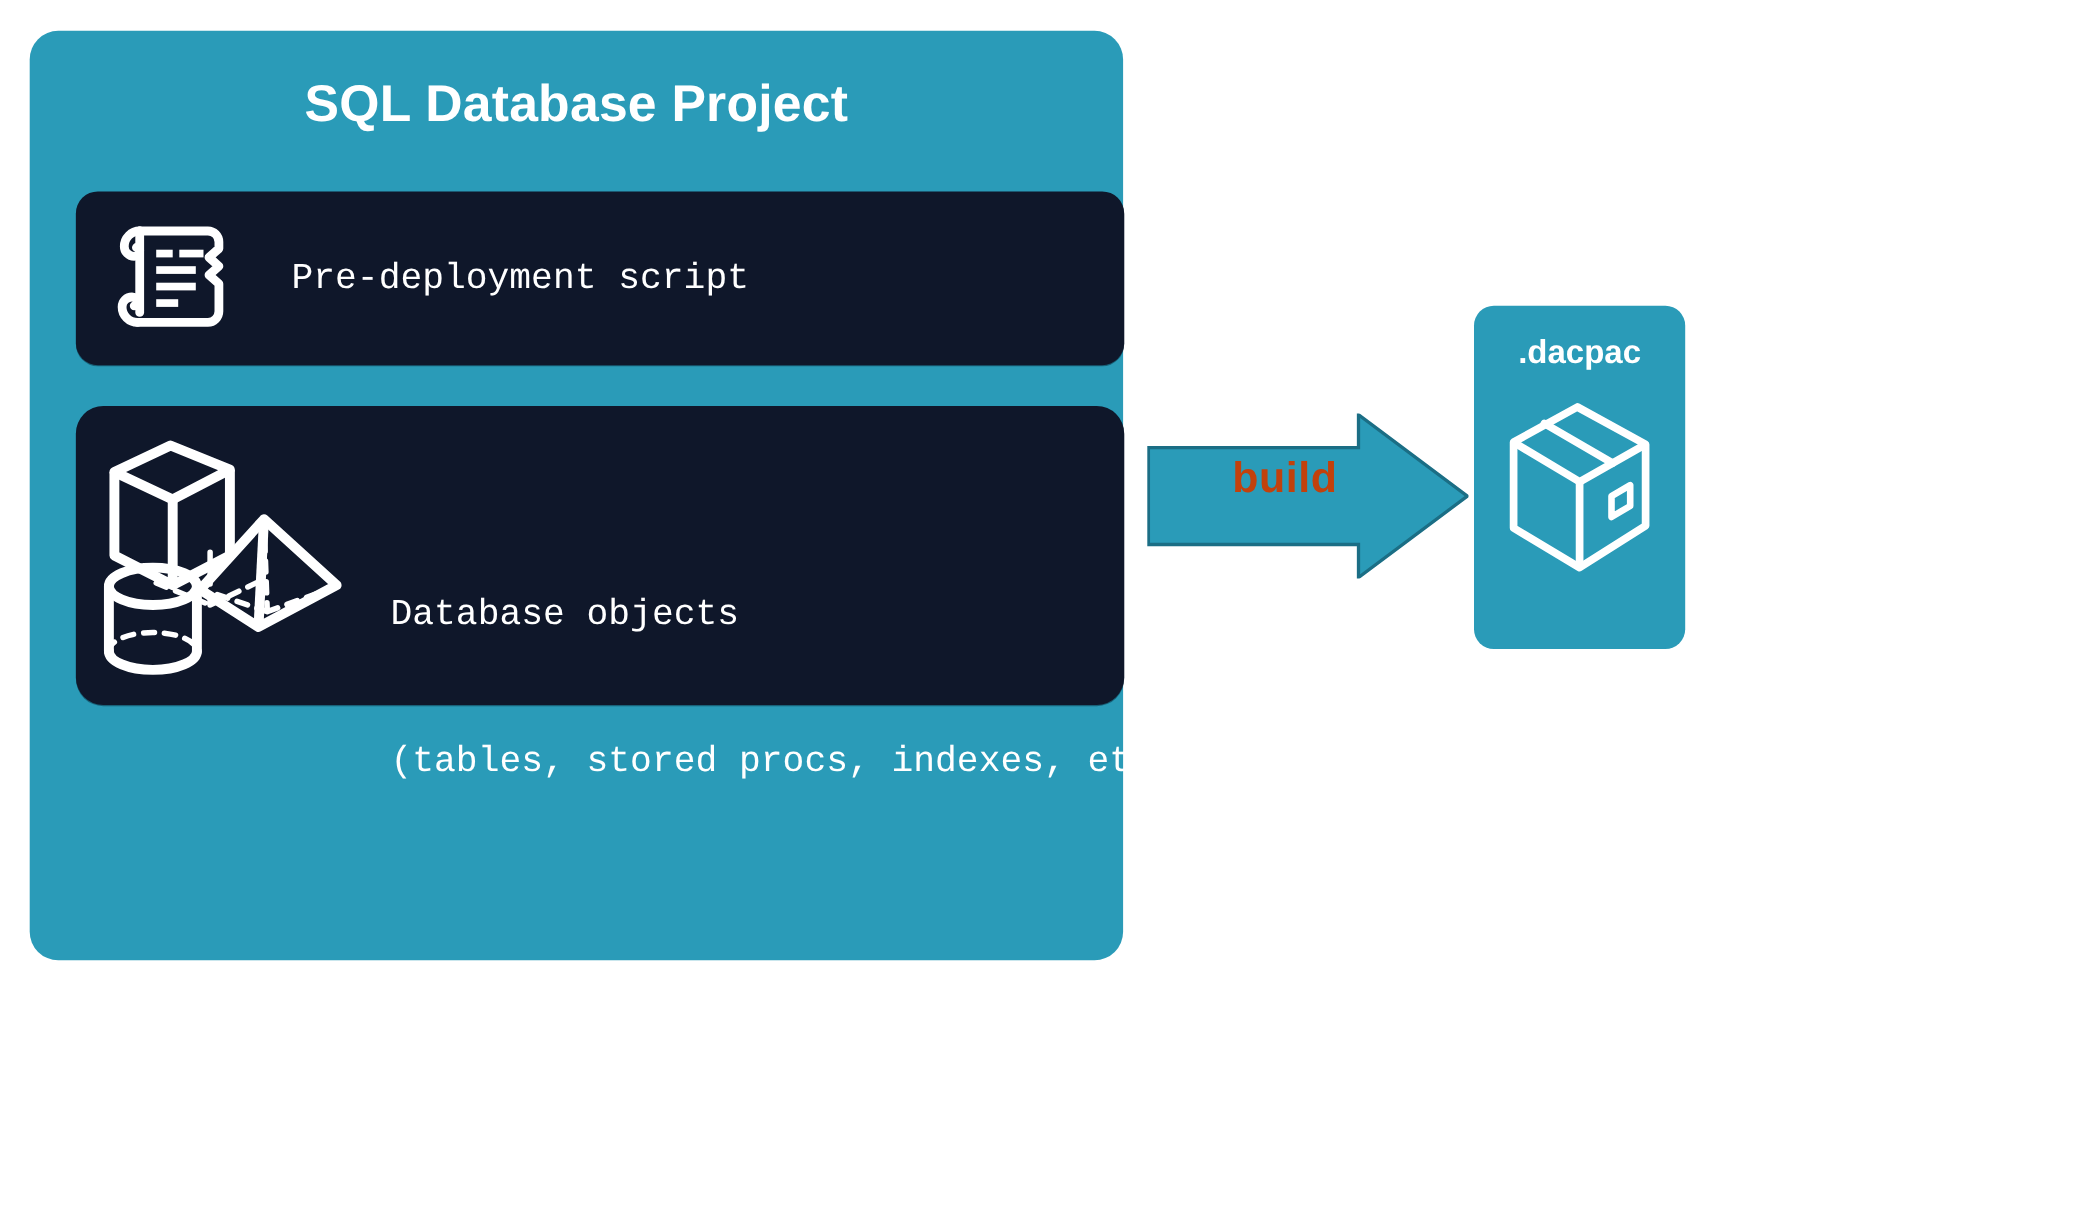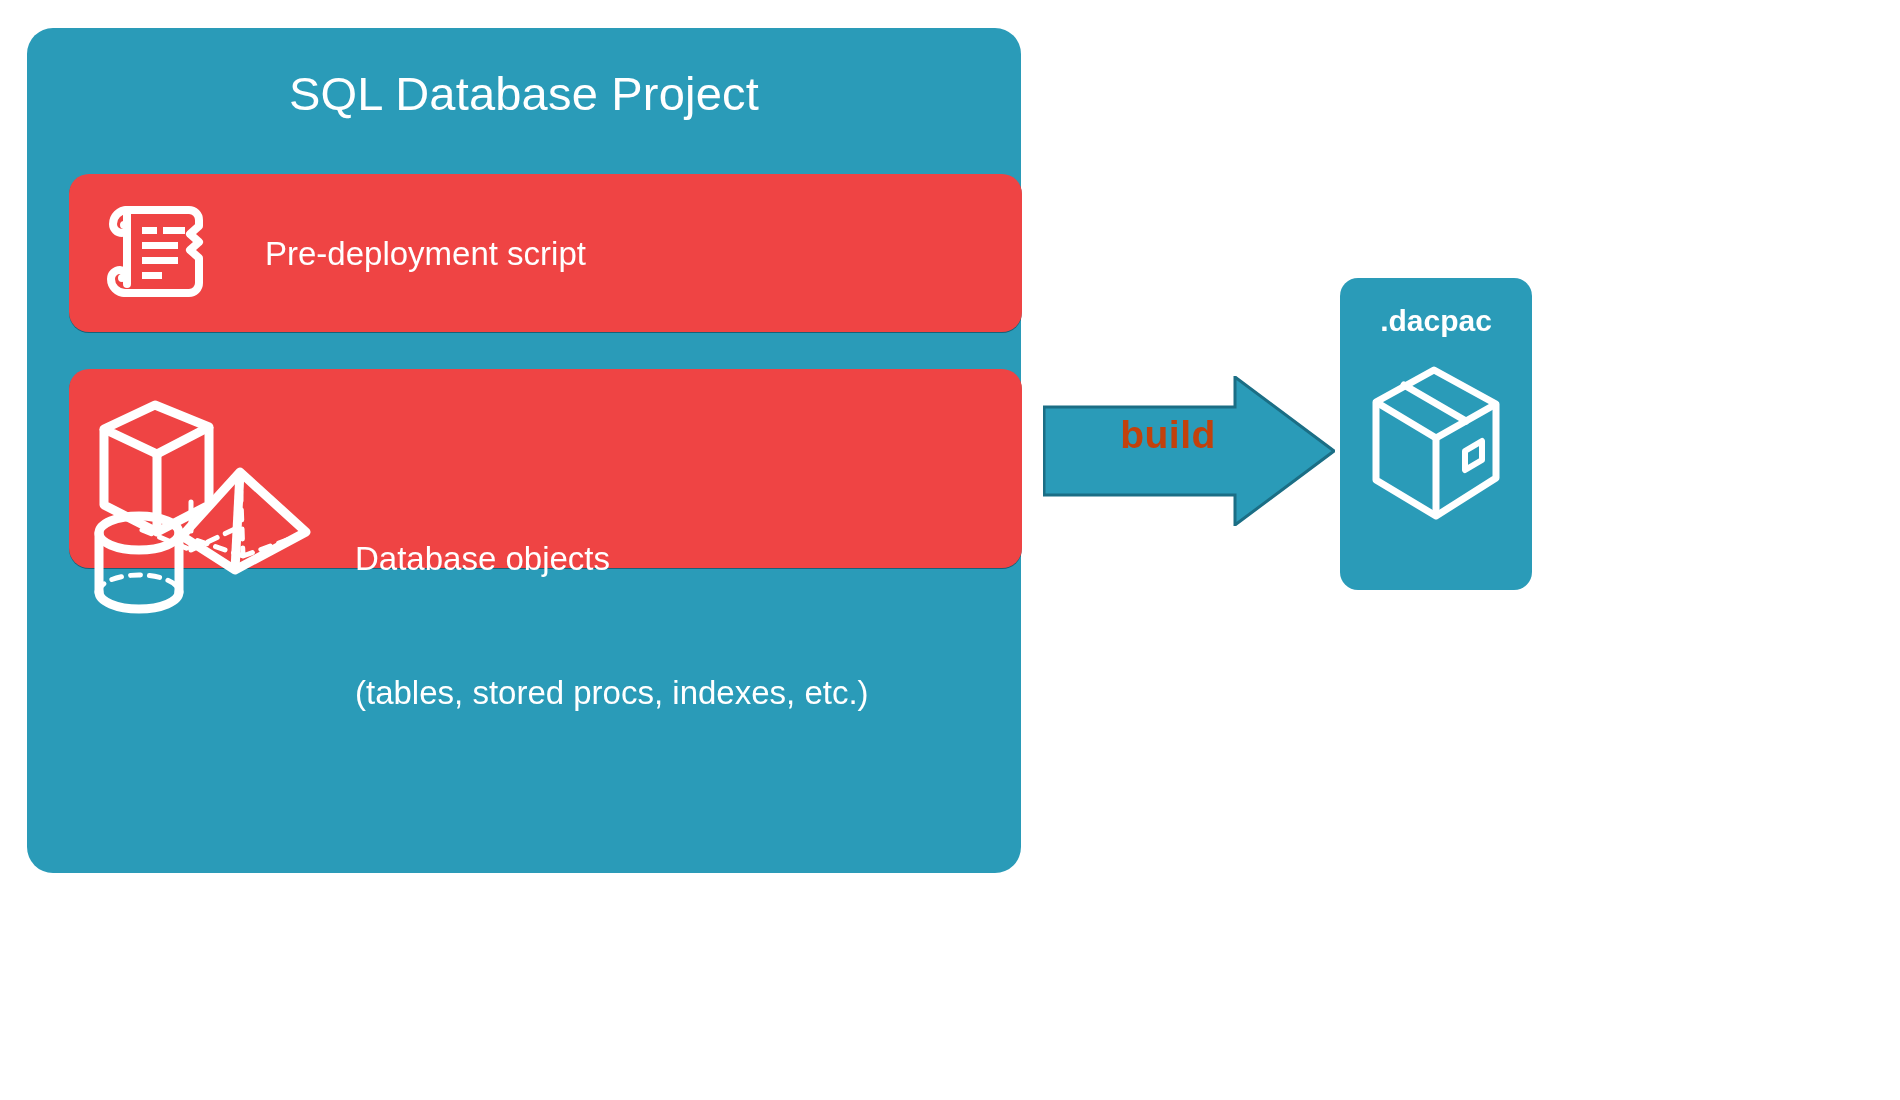--- a/index.html
+++ b/index.html
@@ -35,37 +35,38 @@
   }
 
   .project-title {
     position: absolute;
     left: 0;
     top: 40px;
     width: 994px;
     text-align: center;
     color: #ffffff;
     font-size: 47px;
-    font-weight: 400;
+    font-weight: 700;
     letter-spacing: 0.2px;
     line-height: 1.1;
     white-space: nowrap;
   }
 
   
   .card {
     position: absolute;
     left: 42px;
-    background: #ef4444;
+    background: #0f172a;
     border-radius: 20px;
     box-sizing: border-box;
     box-shadow: 0 1px 0 0 rgba(10,50,68,0.55);
+    font-family: Liberation Mono, monospace;
   }
   .card-pre  { top: 146px; width: 953px; height: 158px; }
-  .card-db   { top: 341px; width: 953px; height: 199px; }
+  .card-db   { top: 341px; width: 953px; height: 272px; border-radius: 25px; }
   .card-post { top: 651px; width: 953px; height: 158px; }
 
   .card-label {
     position: absolute;
     color: #ffffff;
     font-size: 33px;
     font-weight: 400;
     line-height: 1.36;
     white-space: pre;
   }

